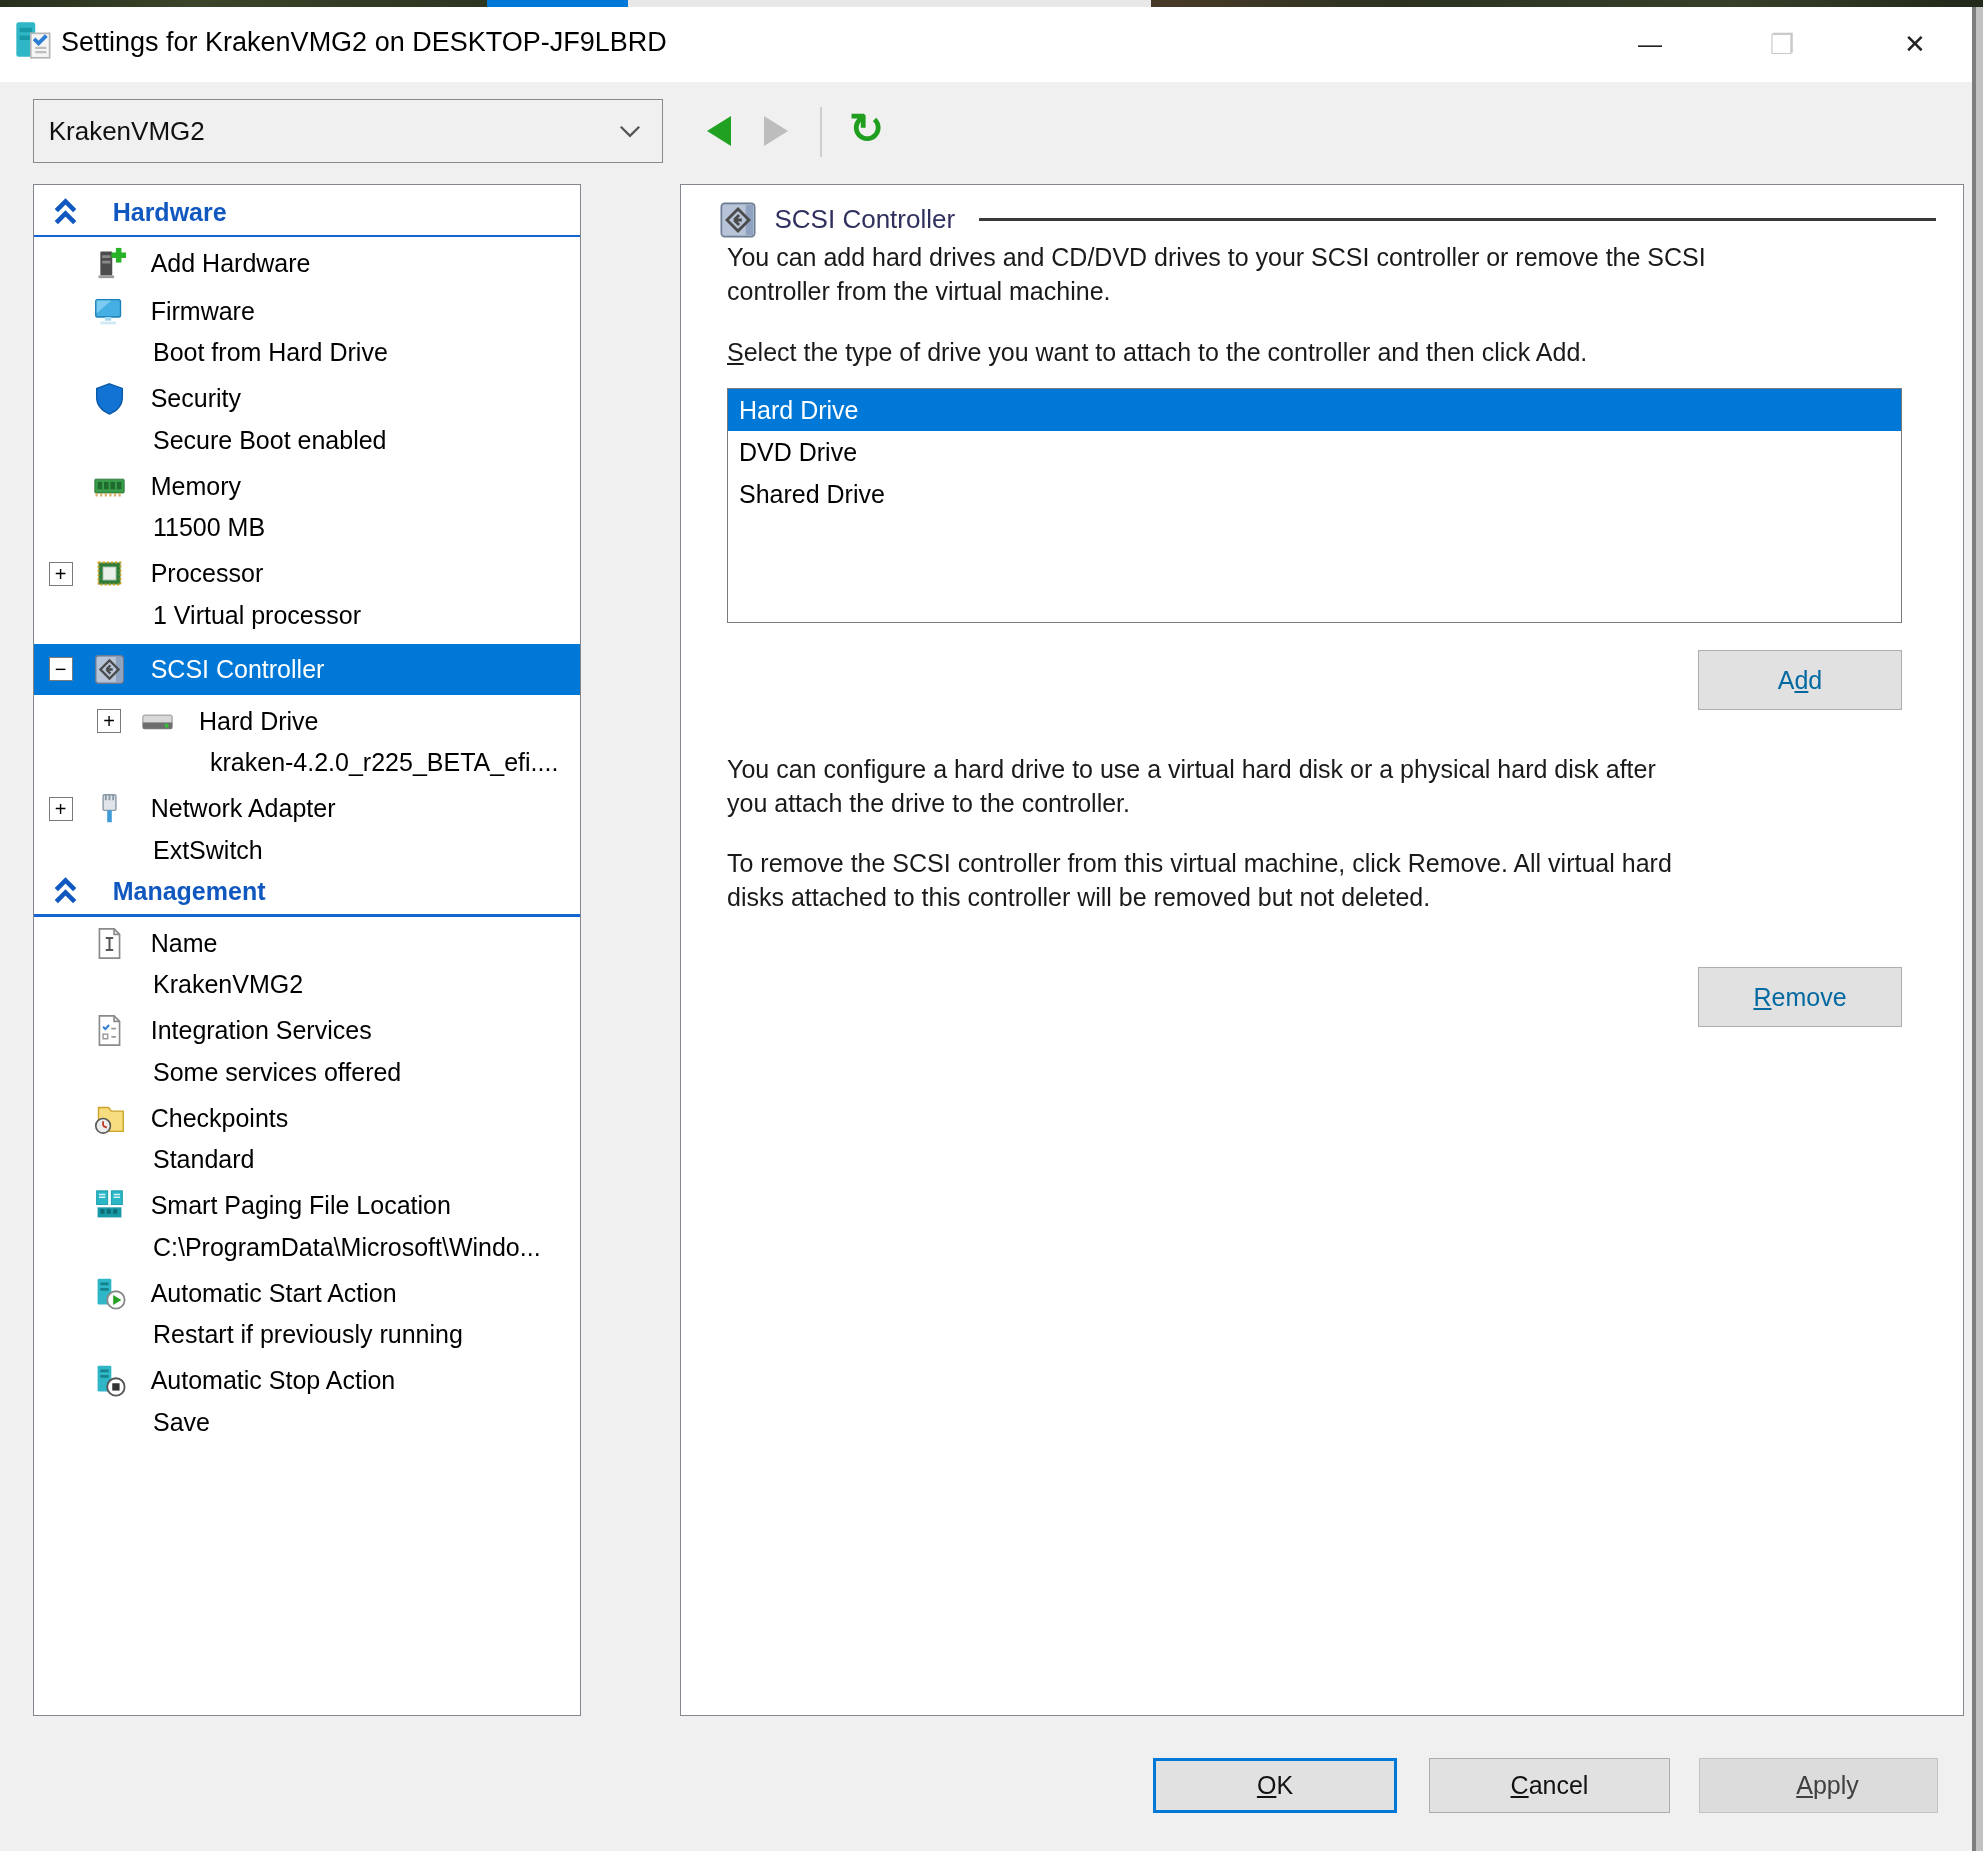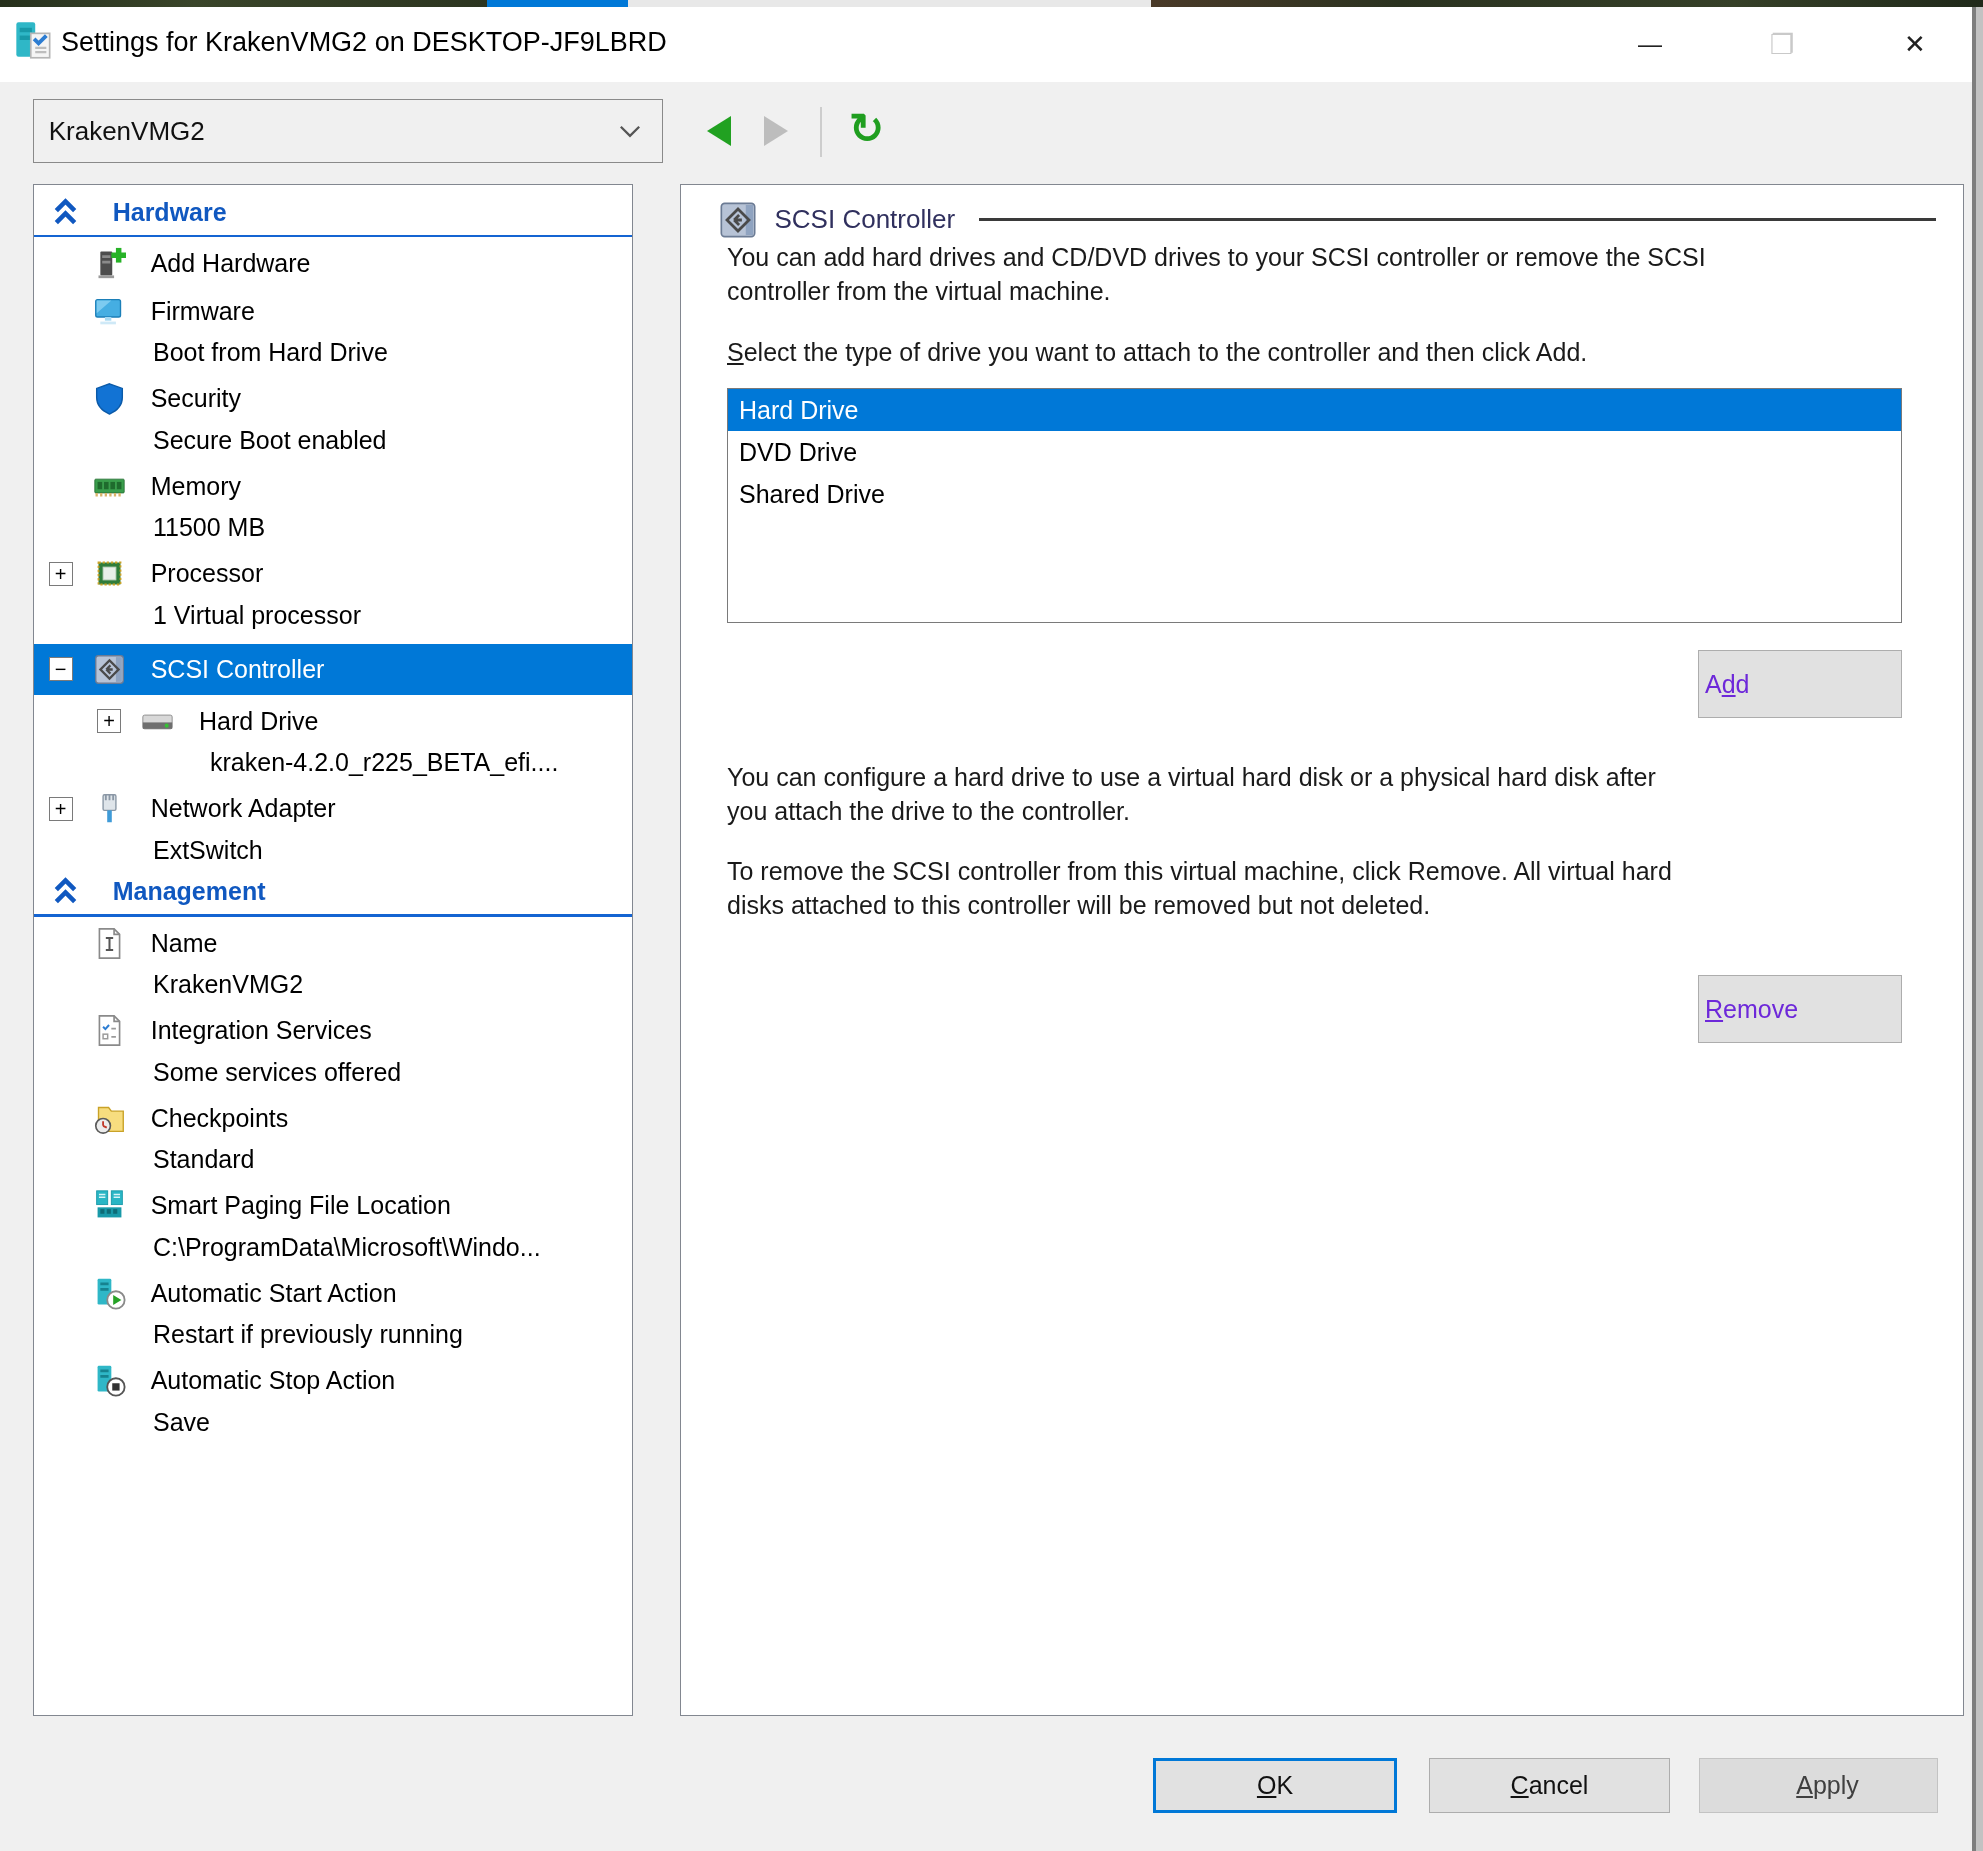--- a/index.html
+++ b/index.html
@@ -30,21 +30,21 @@
   #vm-combo .val{margin-left:14.7px;font-size:26px;color:#111;flex:1;}
   #vm-combo svg{margin-right:20px;}
   #nav-back{position:absolute;left:707px;top:110px;width:37px;height:42px;display:flex;align-items:center;}
   #nav-back .tri{width:0;height:0;border-top:15.6px solid transparent;border-bottom:15.6px solid transparent;border-right:24px solid #21a121;}
   #nav-fwd{position:absolute;left:764px;top:110px;width:37px;height:42px;display:flex;align-items:center;}
   #nav-fwd .tri{width:0;height:0;border-top:15.6px solid transparent;border-bottom:15.6px solid transparent;border-left:24px solid #bdbdbd;}
   #nav-sep{position:absolute;left:820px;top:107px;width:1.8px;height:50px;background:#cdcdcd;}
   #nav-refresh{position:absolute;left:841px;top:101px;width:51px;height:55px;font-size:42px;font-weight:bold;color:#1f9e1f;display:flex;align-items:center;justify-content:center;}
 
   
-  #left-panel{position:absolute;left:33px;top:184px;width:600px;height:1532px;background:#fff;border:0.9px solid #828790;box-sizing:border-box;overflow:hidden;}
+  #left-panel{position:absolute;left:33px;top:184px;width:548px;height:1532px;background:#fff;border:0.9px solid #828790;box-sizing:border-box;overflow:hidden;}
   #right-panel{position:absolute;left:680px;top:184px;width:1284px;height:1532px;background:#fff;border:0.9px solid #828790;box-sizing:border-box;overflow:hidden;}
 
   
   #tree{padding-top:5.5px;font-size:25px;color:#000;}
   .tsec{display:flex;align-items:center;height:44px;padding-left:14.7px;}
   .tsec-lbl{margin-left:31px;font-weight:bold;color:#1058c0;}
   .tsec-rule{height:2.8px;background:#1464d2;margin:0 0 5.5px 0;}
   .trow{display:flex;align-items:center;height:42px;margin-top:5.5px;padding-left:14.7px;}
   .trow.child{padding-left:63px;}
   .trow.sel{background:#0078d7;color:#fff;margin-top:9.2px;margin-bottom:3.7px;height:51px;}
@@ -68,22 +68,22 @@
   .p2{margin-top:27.5px;}
   .p3{margin-top:42px;}
   .p4{margin-top:26px;}
   .ak{text-decoration:underline;}
   #drive-list{margin:18.4px 61px 0 46px;height:233px;border:0.9px solid #7a7a7a;background:#fff;overflow:hidden;}
   .opt{height:42px;line-height:42px;padding-left:11px;font-size:25px;color:#000;}
   .opt.sel{background:#0078d7;color:#fff;}
   .btn-row{display:flex;justify-content:flex-end;padding-right:61px;}
   .btn-row.add{margin-top:27.5px;}
   .btn-row.remove{margin-top:53px;}
-  .btn{min-width:204px;height:68px;background:#e1e1e1;border:1.8px solid #adadad;font-family:"Liberation Sans",sans-serif;
-    font-size:25px;color:#6d28d9;display:flex;align-items:center;box-sizing:border-box;}
+  .btn{min-width:204px;height:60px;background:#e1e1e1;border:1.8px solid #adadad;font-family:"Liberation Sans",sans-serif;
+    font-size:25px;color:#0369a1;display:flex;align-items:center;justify-content:center;box-sizing:border-box;}
 
   
   .fbtn{position:absolute;top:1758px;height:55px;background:#e1e1e1;border:1.8px solid #adadad;font-family:"Liberation Sans",sans-serif;
     font-size:25px;color:#111;display:flex;align-items:center;justify-content:center;box-sizing:border-box;}
   #ok-btn{left:1153px;width:244px;border:3.7px solid #0078d7;}
   #cancel-btn{left:1429px;width:241px;}
   #apply-btn{left:1699px;width:239px;background:#dcdcdc;border-color:#c3c3c3;color:#404040;padding-left:24px;}
 </style>
 </head>
 <body>

